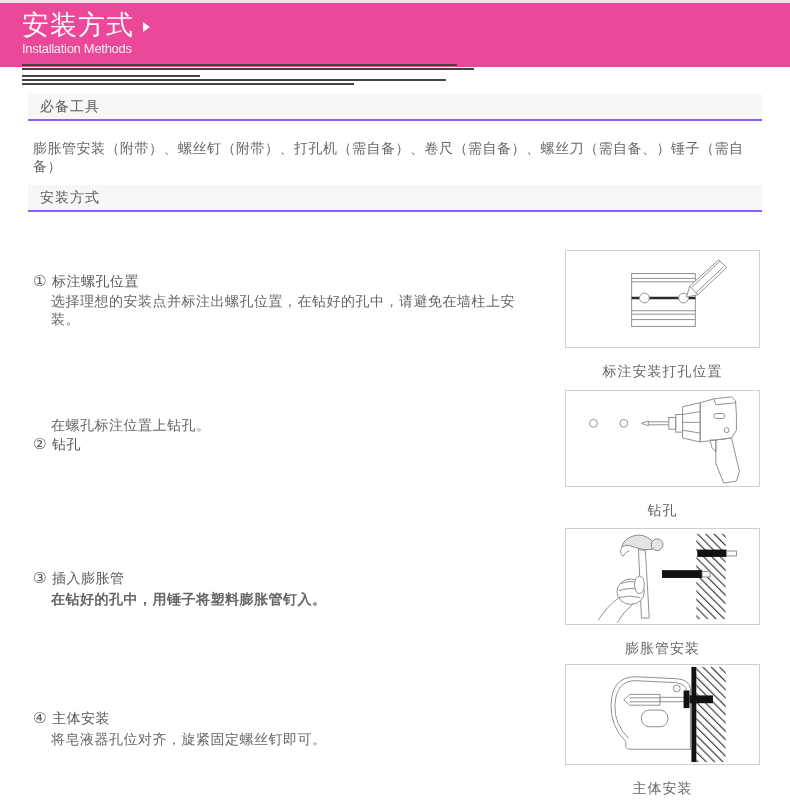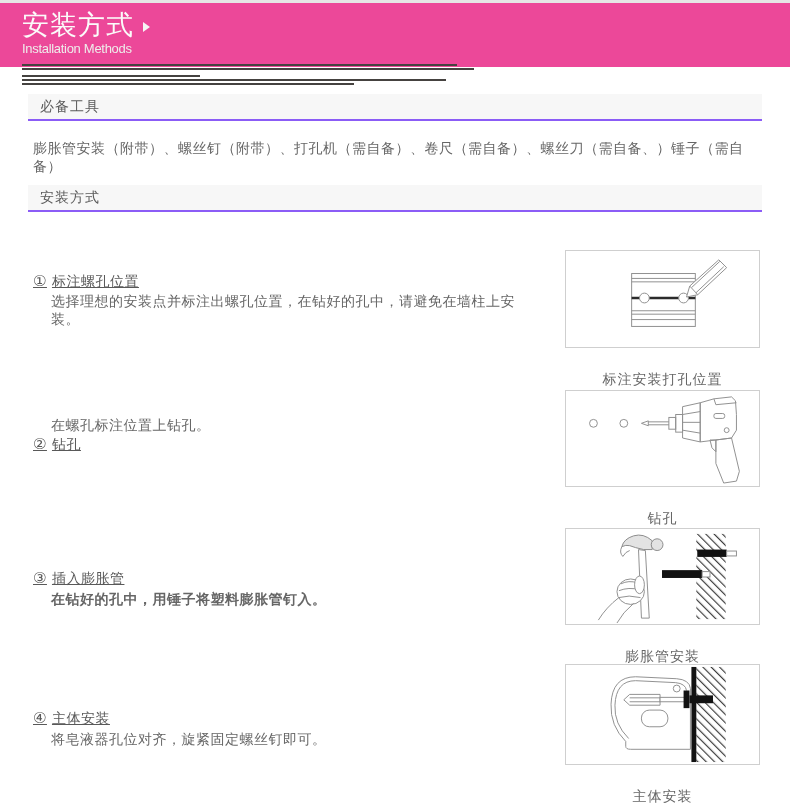--- a/index.html
+++ b/index.html
@@ -34,28 +34,28 @@
     border-bottom:2px solid #8b5cf6;display:flex;align-items:center;
   }
   .section-bar span{padding-left:12px;font-size:14px;color:#5b5b5b;letter-spacing:1px;}
   .bar-tools{top:94px;}
   .bar-howto{top:185px;}
   .tools-text{
     position:absolute;left:33px;top:139px;width:720px;margin:0;
     font-size:14px;color:#666666;letter-spacing:0.5px;line-height:18px;
   }
   
-  .step-title{position:absolute;left:33px;font-size:14px;color:#595959;letter-spacing:0.5px;text-decoration:underline;}
+  .step-title{position:absolute;left:33px;font-size:14px;color:#595959;letter-spacing:0.5px;}
   .step-title .num{margin-right:5px;font-size:15px;color:#595959;}
   .step-desc{position:absolute;left:51px;width:490px;font-size:14px;color:#666666;letter-spacing:0.5px;}
   .figure{position:absolute;left:565px;width:195px;}
   .figure-box{
     width:193px;background:#ffffff;border:1px solid #cfcfcf;overflow:hidden;
   }
-  .figure-caption{margin-top:23px;text-align:center;font-size:14px;color:#666666;letter-spacing:1px;}
+  .figure-caption{margin-top:15px;text-align:center;font-size:14px;color:#666666;letter-spacing:1px;}
   svg{display:block;}
   .ln{stroke:#8f8f8f;stroke-width:1;fill:none;}
   .wh{stroke:#8f8f8f;stroke-width:1;fill:#ffffff;}
   .gy{stroke:#8a8a8a;stroke-width:1;fill:#e3e3e3;}
   .dk{fill:#121212;stroke:none;}
 </style>
 </head>
 <body>
 
 <div class="page">

